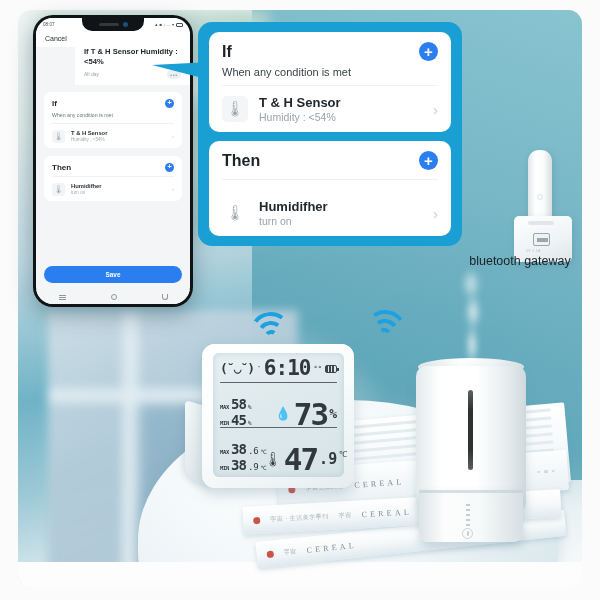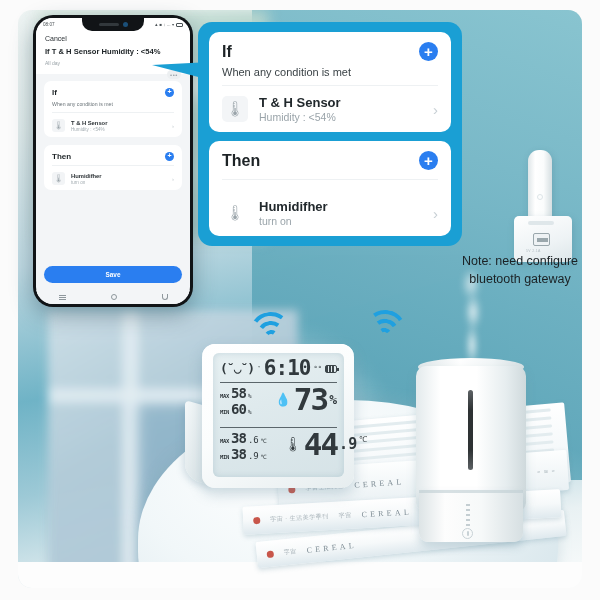--- a/index.html
+++ b/index.html
@@ -228,21 +228,21 @@
   .smiley{ font-size:13px; letter-spacing:-1px; font-weight:bold;}
   .lcd-time{ font-size:21px; font-weight:bold; letter-spacing:-1px; line-height:1;}
   .lcd-ampm{ font-size:7px; vertical-align: super; }
   .batt{
     width:12px; height:8px; border:1.5px solid #3c4549; border-radius:2px;
     position:relative; display:inline-block;
     background: repeating-linear-gradient(90deg,#3c4549 0 2px, transparent 2px 3.2px);
   }
   .batt::after{content:""; position:absolute; right:-3px; top:2px; width:2px; height:3px; background:#3c4549;}
   .lcd-mid, .lcd-bot{
-    display:flex; align-items:flex-start; flex:1; padding-top:3px;gap:20px;
+    display:flex; align-items:flex-end; flex:1; padding-top:3px;
   }
   .lcd-mid{ border-bottom: 1.5px solid #5b666b; }
   .minmax{ display:flex; flex-direction:column; gap:2px; width:44px; }
   .mm-line{ display:flex; align-items:baseline; gap:2px; }
   .mm-lab{ font-size:5.5px; font-weight:bold; letter-spacing:-.3px; }
   .mm-val{ font-size:14px; font-weight:bold; letter-spacing:-1px; line-height:1;}
   .mm-unit-sm{ font-size:6px; }
   .mm-dec{ font-size:9px; }
   .big-wrap{ display:flex; align-items:center; justify-content:flex-end; flex:1; gap:2px;}
   .icon-drop{ font-size:13px; line-height:1; }
@@ -308,21 +308,21 @@
   .status-bar{
     height:13px; display:flex; align-items:center; justify-content:space-between;
     padding: 0 7px; font-size:4.6px; color:#4a5155; background:#ffffff;
     position:relative; z-index:2; flex:none;
   }
   .status-icons{ display:flex; align-items:center; gap:2px; font-size:4.2px;}
   .sb-batt{ width:7px;height:4px;border:.6px solid #4a5155;border-radius:1px; display:inline-block;}
   .nav-cancel{
     background:#ffffff; padding: 4px 9px 5px; font-size:7px; color:#2a3034; flex:none;
   }
-  .rule-head{ background:#ffffff; padding: 0 9px 8px; flex:none;}
+  .rule-head{ background:#ffffff; padding: 0 9px 8px; flex:none;margin-left:39px;}
   .rule-title{ font-size:7.6px; font-weight:bold; color:#1d2326; line-height:1.35;}
   .rule-sub{ font-size:5px; color:#9aa3a8; margin-top:3px;}
   .more-dots{
     position:absolute; right:9px; top:52px; width:14px; height:9px;
     border-radius:5px; background:#eceff1; color:#9aa3a8; font-size:6px;
     display:flex; align-items:center; justify-content:center; letter-spacing:.5px;
   }
   .p-body{ flex:1; background:#f3f5f7; padding: 7px 8px 0; overflow:hidden;}
   .p-card{
     background:#ffffff; border-radius:7px; padding: 7px 8px 5px; margin-bottom:8px;
@@ -497,21 +497,21 @@
 
         <div class="lcd-mid">
           <div class="minmax">
             <div class="mm-line">
               <span class="mm-lab">MAX</span>
               <span class="mm-val">58</span>
               <span class="mm-unit-sm">%</span>
             </div>
             <div class="mm-line">
               <span class="mm-lab">MIN</span>
-              <span class="mm-val">60</span>
+              <span class="mm-val">45</span>
               <span class="mm-unit-sm">%</span>
             </div>
           </div>
           <div class="big-wrap">
             <span class="icon-drop">💧</span>
             <span class="big-val">73</span>
             <span class="big-unit">%</span>
           </div>
         </div>
 
@@ -525,21 +525,21 @@
             </div>
             <div class="mm-line">
               <span class="mm-lab">MIN</span>
               <span class="mm-val">38</span>
               <span class="mm-dec">.9</span>
               <span class="mm-unit-sm">℃</span>
             </div>
           </div>
           <div class="big-wrap">
             <span class="icon-thermo">🌡</span>
-            <span class="big-val">44</span>
+            <span class="big-val">47</span>
             <span class="big-dec">.9</span>
             <span class="unit-c">℃</span>
           </div>
         </div>
 
       </div>
     </div>
 
     <div class="bottom-strip"></div>
   </div>
@@ -643,17 +643,16 @@
           <span class="pn-iname" style="display:block">Humidifher</span>
           <span class="pn-idesc" style="display:block">turn on</span>
         </span>
         <span class="pn-chev">›</span>
       </div>
     </div>
 
   </div>
 
   <div class="note">
-    <span class="l1">Note:  need configure</span>
     <span class="l2">bluetooth gateway</span>
   </div>
 
 </div>
 
 </body></html>

